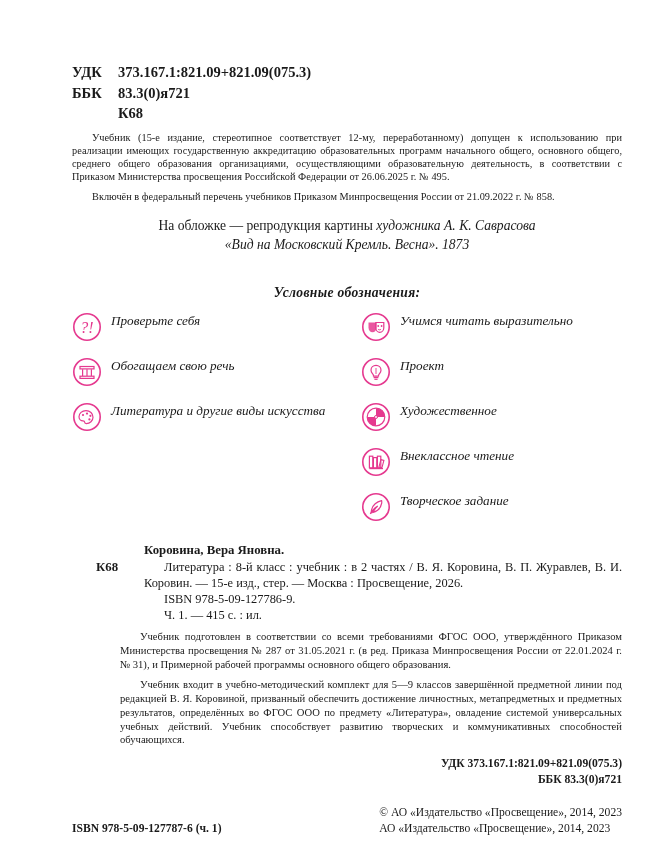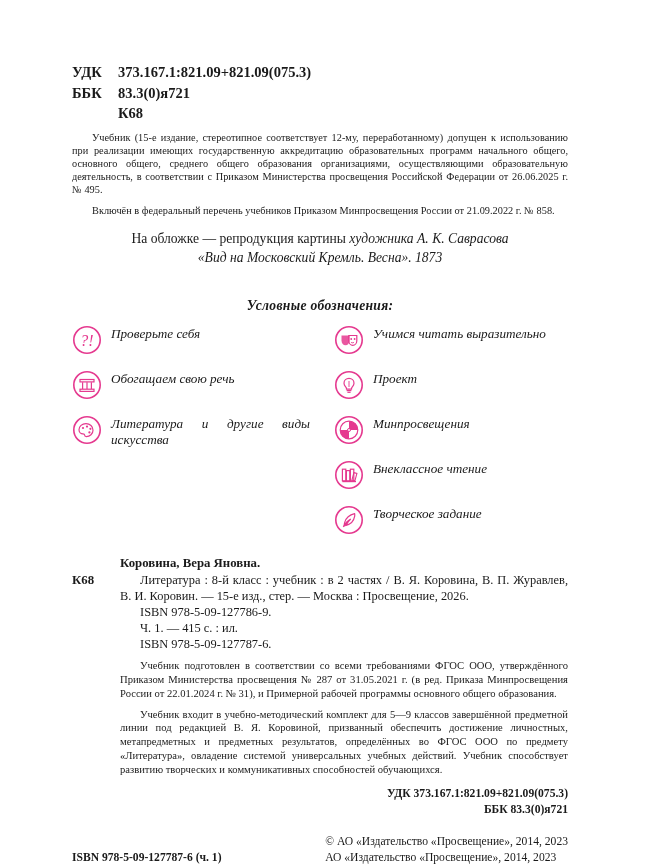--- a/index.html
+++ b/index.html
@@ -12,21 +12,21 @@
     background: #ffffff;
     font-family: "Liberation Serif", serif;
     color: #1a1a1a;
     overflow: hidden;
   }
   .page {
     position: relative;
     width: 650px;
     height: 865px;
     box-sizing: border-box;
-    padding: 62px 82px 30px 72px;
+    padding: 62px 28px 30px 72px;
   }
 
   
   .codes {
     font-size: 14.5px;
     line-height: 1.42;
     font-weight: bold;
     font-family: "Liberation Serif", serif;
   }
   .codes .row {
@@ -103,20 +103,21 @@
   }
   .sym-col.right .sym-text { text-align: left; }
   .sym-col.right .sym-item.wide .sym-text { text-align: justify; width: 100%; }
 
   
   .biblio {
     margin-top: 6px;
     position: relative;
     font-size: 12.4px;
     line-height: 1.3;
+    margin-left: 24px;
   }
   .biblio .author {
     font-weight: bold;
     font-size: 12.8px;
     margin-left: 48px;
   }
   .biblio .k68side {
     position: absolute;
     left: 0;
     top: 17px;
@@ -265,21 +266,21 @@
       <div class="sym-item">
         <span class="sym-icon">
           <svg width="30" height="30" viewBox="0 0 30 30">
             <circle cx="15" cy="15" r="13.2" fill="none" stroke="#e5398f" stroke-width="1.6"></circle>
             <path d="M15 15 L15 6.2 A8.8 8.8 0 0 1 23.8 15 Z" fill="#e5398f"></path>
             <path d="M15 15 L15 23.8 A8.8 8.8 0 0 1 6.2 15 Z" fill="#e5398f"></path>
             <circle cx="15" cy="15" r="8.8" fill="none" stroke="#e5398f" stroke-width="1.2"></circle>
             <circle cx="15" cy="15" r="1.5" fill="#ffffff" stroke="#e5398f" stroke-width="1"></circle>
           </svg>
         </span>
-        <span class="sym-text">Минпросвещения</span>
+        <span class="sym-text">Художественное</span>
       </div>
 
       <div class="sym-item">
         <span class="sym-icon">
           <svg width="30" height="30" viewBox="0 0 30 30">
             <circle cx="15" cy="15" r="13.2" fill="none" stroke="#e5398f" stroke-width="1.6"></circle>
             <rect x="8.4" y="9.2" width="3.4" height="11.6" fill="none" stroke="#e5398f" stroke-width="1.2"></rect>
             <rect x="12.4" y="10.6" width="3.4" height="10.2" fill="none" stroke="#e5398f" stroke-width="1.2"></rect>
             <rect x="16.4" y="9.2" width="3.4" height="11.6" fill="none" stroke="#e5398f" stroke-width="1.2"></rect>
             <line x1="8.4" y1="21.6" x2="22" y2="21.6" stroke="#e5398f" stroke-width="1.2"></line>
@@ -303,21 +304,20 @@
     </div>
   </div>
 
   <div class="biblio">
     <div class="author">Коровина, Вера Яновна.</div>
     <div class="k68side">К68</div>
     <div class="body">
       <div class="ind">Литература : 8-й класс : учебник : в 2 частях / В. Я. Коровина, В. П. Журавлев, В. И. Коровин. — 15-е изд., стер. — Москва : Просвещение, 2026.</div>
       <div class="line">ISBN 978-5-09-127786-9.</div>
       <div class="line">Ч. 1. — 415 с. : ил.</div>
-      <div class="line">ISBN 978-5-09-127787-6.</div>
     </div>
   </div>
 
   <div class="note-para">Учебник подготовлен в соответствии со всеми требованиями ФГОС ООО, утверждённого Приказом Министерства просвещения № 287 от 31.05.2021 г. (в ред. Приказа Минпросвещения России от 22.01.2024 г. № 31), и Примерной рабочей программы основного общего образования.</div>
   <div class="note-para">Учебник входит в учебно-методический комплект для 5—9 классов завершённой предметной линии под редакцией В. Я. Коровиной, призванный обеспечить достижение личностных, метапредметных и предметных результатов, определённых во ФГОС ООО по предмету «Литература», овладение системой универсальных учебных действий. Учебник способствует развитию творческих и коммуникативных способностей обучающихся.</div>
 
   <div class="udk-right">
     <div>УДК 373.167.1:821.09+821.09(075.3)</div>
     <div>ББК 83.3(0)я721</div>
   </div>

